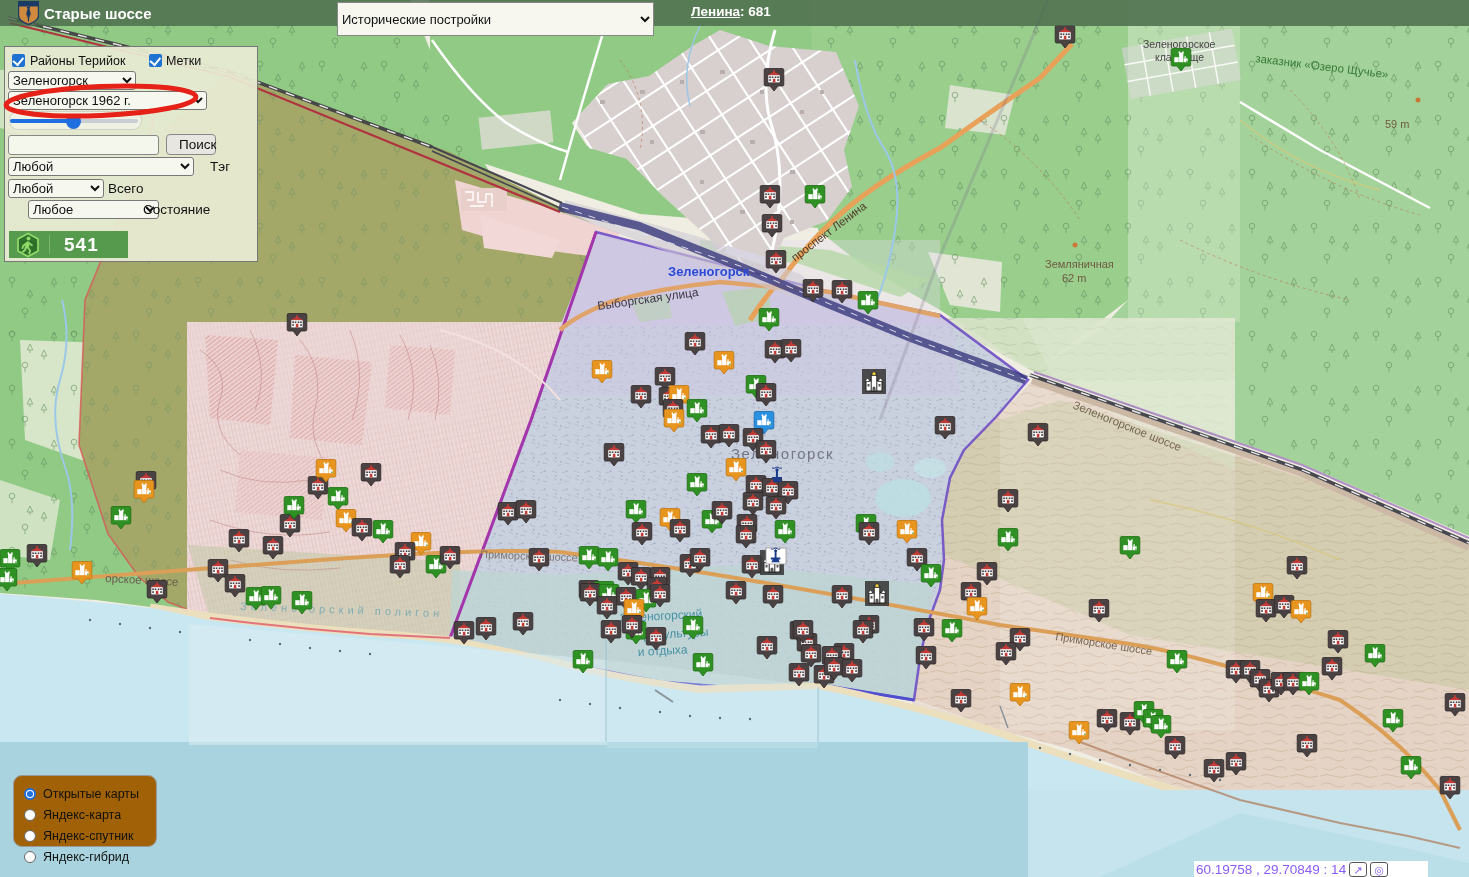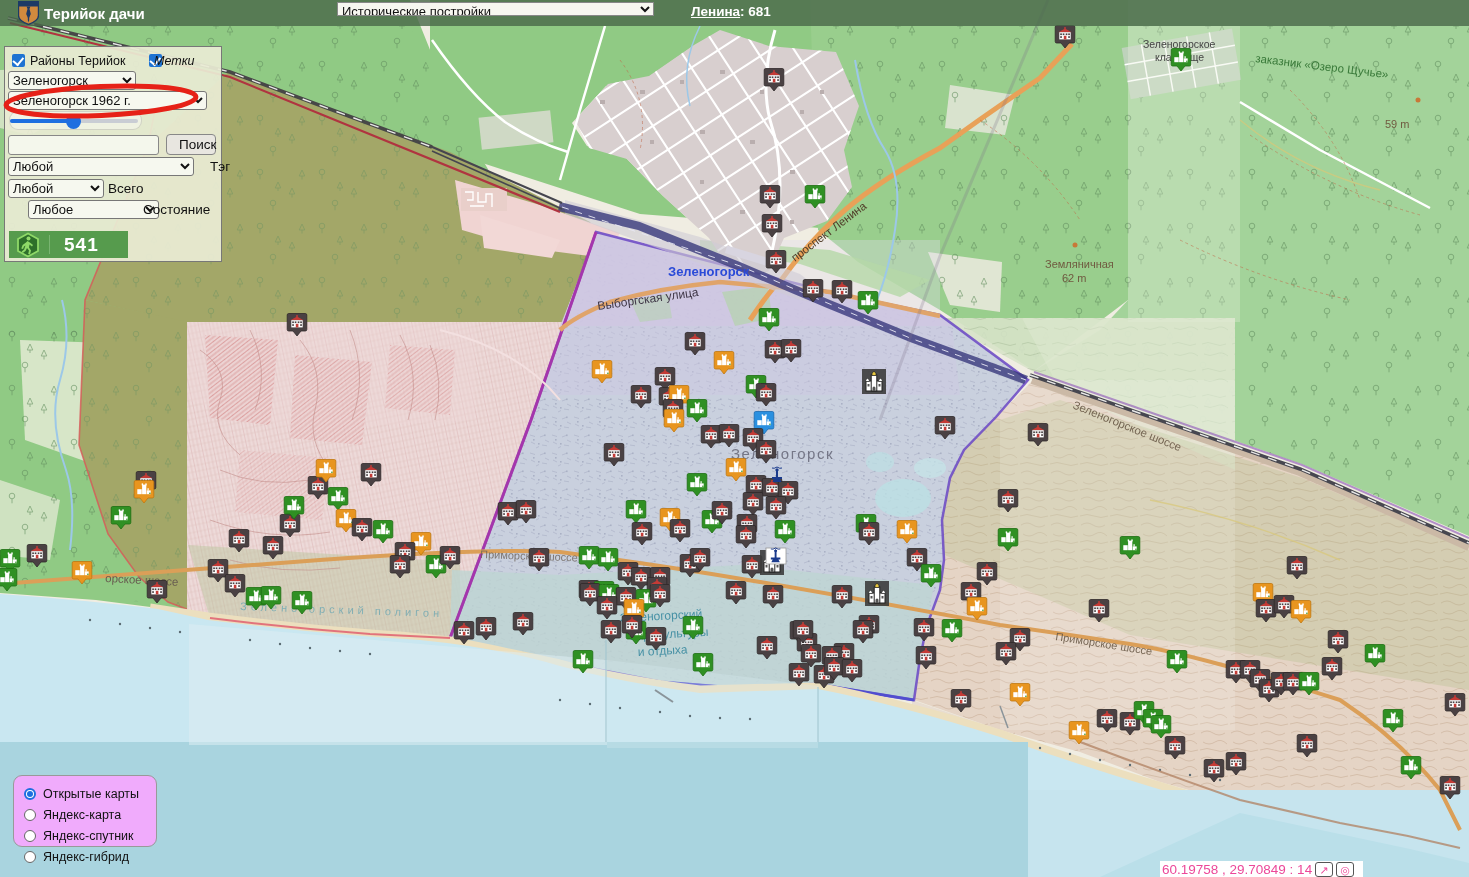--- a/index.html
+++ b/index.html
@@ -1,50 +1,50 @@
 <!DOCTYPE html>
 <html><head><meta charset="utf-8">
 <style>
 *{margin:0;padding:0;box-sizing:border-box;}
 html,body{width:1469px;height:877px;overflow:hidden;font-family:"Liberation Sans",sans-serif;}
 #wrap{position:relative;width:1469px;height:877px;overflow:hidden;}
 #map{position:absolute;left:0;top:0;}
 #topbar{position:absolute;left:0;top:0;width:1469px;height:26px;background:rgba(72,103,72,0.8);display:flex;align-items:center;}
 #logo{margin-left:18px;}
 #title{color:#fff;font-weight:bold;font-size:15px;margin-left:5px;}
-#topsel{position:absolute;left:337px;top:2px;width:317px;height:14px;font-size:13px;background:#f7f7f0;border:1px solid #888;color:#111;}
+#topsel{position:absolute;left:337px;top:2px;width:317px;height:34px;font-size:13px;background:#f7f7f0;border:1px solid #888;color:#111;}
 #total{position:absolute;left:691px;top:4px;color:#fff;font-weight:bold;font-size:13.5px;}
-#panel{position:absolute;left:4px;top:46px;width:218px;height:216px;background:rgba(233,236,212,0.93);border:1px solid #777;}
+#panel{position:absolute;left:4px;top:46px;width:254px;height:216px;background:rgba(233,236,212,0.93);border:1px solid #777;}
 .row1{position:absolute;left:0;top:6px;width:218px;}
 .cb{position:absolute;left:7px;top:1px;width:13px;height:13px;background:#1e73d2;border-radius:2px;display:inline-block;}
 .cb:after{content:"";position:absolute;left:3.2px;top:0.8px;width:4.5px;height:7.5px;border:solid #fff;border-width:0 2px 2px 0;transform:rotate(40deg);}
 .cb2{left:144px;}
 .lb1{font-size:12.5px;color:#111;position:absolute;top:1px;}
 .row1 label:nth-of-type(1){left:25px;}
-.row1 label:nth-of-type(2){left:149px;font-style:italic;}
+.row1 label:nth-of-type(2){left:161px;}
 .sel{position:absolute;height:19px;font-size:13px;background:#f6f8ef;border:1px solid #777;border-radius:3px;color:#111;}
 #slbg{position:absolute;left:4px;top:64px;width:133px;height:19px;background:rgba(252,252,246,0.5);border-radius:9px;border:1px solid rgba(150,150,140,0.35);}
 #slider{position:absolute;left:5px;top:67px;width:130px;height:14px;}
 #sl-fill{position:absolute;left:0;top:5px;width:128px;height:4px;background:#c9cdd4;border-radius:2px;}
 #sl-fill:before{content:"";position:absolute;left:0;top:0;width:60px;height:4px;background:#1f6fe0;border-radius:2px;}
 #sl-thumb{position:absolute;left:56px;top:0;width:15px;height:15px;border-radius:50%;background:#1f6fe0;}
 #search{position:absolute;left:3px;top:88px;width:151px;height:20px;background:#f4f7ec;border:1px solid #888;border-radius:3px;}
 #poisk{position:absolute;left:161px;top:87px;width:50px;height:21px;font-size:13.5px;background:#e8e6e0;border:1px solid #888;border-radius:4px;color:#111;padding-left:12px;}
 .slab{position:absolute;font-size:13.5px;color:#111;}
 #cnt{position:absolute;left:4px;top:184px;width:119px;height:27px;background:#569b4d;display:flex;align-items:center;}
 #cnt svg{margin-left:6px;}
 .sep{width:1px;height:19px;background:#79b471;margin-left:8px;}
 #cnum{color:#fff;font-weight:bold;font-size:19px;margin-left:14px;letter-spacing:1px;}
 #ellipse{position:absolute;left:1px;top:78px;}
-#layers{position:absolute;left:13px;top:775px;width:144px;height:72px;background:#f0abfc;border:1px solid #999;border-radius:9px;padding:7px 0 0 10px;}
+#layers{position:absolute;left:13px;top:775px;width:144px;height:72px;background:#a16207;border:1px solid #999;border-radius:9px;padding:7px 0 0 10px;}
 .rrow{font-size:12.5px;color:#111;height:21px;display:flex;align-items:center;}
 .rd{width:12px;height:12px;border:1px solid #666;border-radius:50%;margin-right:7px;display:inline-block;position:relative;background:#fff;}
 .rd.sel{border:2px solid #1e6fe0;}
 .rd.sel:after{content:"";position:absolute;left:1px;top:1px;width:6px;height:6px;background:#1e6fe0;border-radius:50%;}
-#coords{position:absolute;left:1160px;top:861px;width:203px;height:16px;background:#fff;font-size:13.5px;color:#ec4899;display:flex;align-items:center;}
+#coords{position:absolute;left:1194px;top:861px;width:234px;height:16px;background:#fff;font-size:13.5px;color:#8b5cf6;display:flex;align-items:center;}
 #coords>span:first-child{margin-left:2px;}
 .cbtn{width:18px;height:15px;border:1px solid #555;border-radius:3px;margin-left:3px;font-size:11px;text-align:center;line-height:14px;background:#fff;}
 </style></head>
 <body>
 <div id="wrap">
 
 <svg id="map" width="1469" height="877" viewBox="0 0 1469 877" xmlns="http://www.w3.org/2000/svg">
 <defs>
 <pattern id="trees" width="62" height="54" patternUnits="userSpaceOnUse">
   <g stroke="#628e5e" stroke-width="1" fill="none" opacity="0.6">
@@ -546,21 +546,21 @@
         <use href="#fountain" transform="translate(2,0) scale(0.95)"></use>
       </g>
 </svg>
 
 <div id="topbar">
   <svg id="logo" width="21" height="24" viewBox="0 0 21 24">
     <path d="M0.5 0.5 h20 v14 q0 5.5 -10 8.8 q-10 -3.3 -10 -8.8 z" fill="#d08a3e" stroke="#1c3a66" stroke-width="1.4"></path>
     <path d="M0 0 h21 v5.5 h-21 z" fill="#1c3a66"></path>
     <path d="M8.6 5.5 q1.8 2.6 0.2 5 q-1.4 2.4 0.4 4.8 q1 1.6 0.6 3.6 l0.7 2.6 l0.7 -2.6 q-0.4 -2 0.6 -3.6 q1.8 -2.4 0.4 -4.8 q-1.6 -2.4 0.2 -5 z" fill="#1c3a66"></path>
   </svg>
-  <span id="title">Терийок дачи</span>
+  <span id="title">Старые шоссе</span>
   <select id="topsel"><option>Исторические постройки</option></select>
   <span id="total"><u>Ленина</u>: 681</span>
 </div>
 
 <div id="panel">
   <div class="row1">
     <span class="cb"></span>
         <label class="lb1">Районы Терийок</label>
     <span class="cb cb2"></span>
         <label class="lb1">Метки</label>

